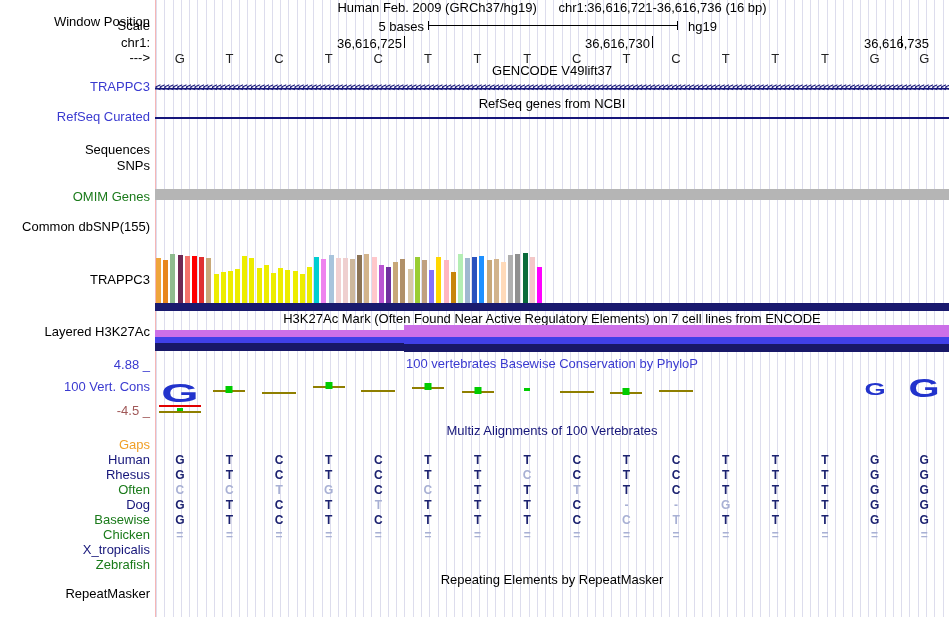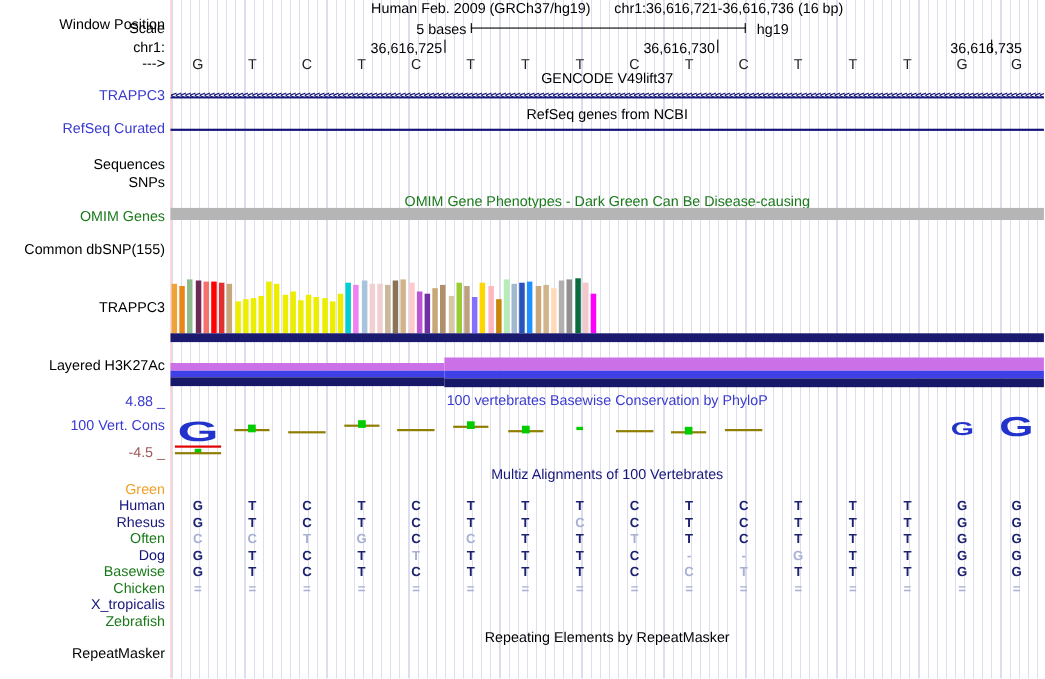--- a/index.html
+++ b/index.html
@@ -110,21 +110,20 @@
   <div class="ll blue" style="top:80px">TRAPPC3</div>
   <div class="abs gencode-line" id="gencode-line">&lt;&lt;&lt;&lt;&lt;&lt;&lt;&lt;&lt;&lt;&lt;&lt;&lt;&lt;&lt;&lt;&lt;&lt;&lt;&lt;&lt;&lt;&lt;&lt;&lt;&lt;&lt;&lt;&lt;&lt;&lt;&lt;&lt;&lt;&lt;&lt;&lt;&lt;&lt;&lt;&lt;&lt;&lt;&lt;&lt;&lt;&lt;&lt;&lt;&lt;&lt;&lt;&lt;&lt;&lt;&lt;&lt;&lt;&lt;&lt;&lt;&lt;&lt;&lt;&lt;&lt;&lt;&lt;&lt;&lt;&lt;&lt;&lt;&lt;&lt;&lt;&lt;&lt;&lt;&lt;&lt;&lt;&lt;&lt;&lt;&lt;&lt;&lt;&lt;&lt;&lt;&lt;&lt;&lt;&lt;&lt;&lt;&lt;&lt;&lt;&lt;&lt;&lt;&lt;&lt;&lt;&lt;&lt;&lt;&lt;&lt;&lt;&lt;&lt;&lt;&lt;&lt;&lt;&lt;&lt;&lt;&lt;&lt;&lt;&lt;&lt;&lt;&lt;&lt;&lt;&lt;&lt;&lt;&lt;&lt;&lt;&lt;&lt;&lt;&lt;&lt;&lt;&lt;&lt;&lt;&lt;&lt;&lt;&lt;&lt;&lt;&lt;&lt;&lt;&lt;&lt;&lt;&lt;&lt;&lt;&lt;&lt;&lt;&lt;&lt;&lt;&lt;&lt;&lt;&lt;&lt;&lt;&lt;&lt;&lt;&lt;&lt;&lt;&lt;&lt;&lt;&lt;&lt;&lt;&lt;&lt;&lt;&lt;&lt;&lt;&lt;&lt;&lt;&lt;&lt;&lt;&lt;&lt;&lt;&lt;&lt;&lt;&lt;&lt;&lt;&lt;&lt;&lt;&lt;&lt;&lt;&lt;&lt;&lt;&lt;&lt;&lt;&lt;&lt;&lt;&lt;&lt;&lt;&lt;&lt;&lt;&lt;&lt;&lt;&lt;</div>
 
   <div class="abs ttl" style="top:97px">RefSeq genes from NCBI</div>
   <div class="ll blue" style="top:110px">RefSeq Curated</div>
   <div class="abs refseq-line"></div>
 
   <div class="ll" style="top:143px">Sequences</div>
   <div class="ll" style="top:159px">SNPs</div>
 
-  <div class="abs ttl green" style="top:176px">OMIM Gene Phenotypes - Dark Green Can Be Disease-causing</div>
   <div class="ll green" style="top:190px">OMIM Genes</div>
   <div class="abs omim-bar"></div>
 
   <div class="ll" style="top:220px">Common dbSNP(155)</div>
 
   <div class="ll" style="top:273px">TRAPPC3</div>
   <div class="abs gtex-bars" id="gtex-bars">
       <div class="bar" style="background: rgb(239, 164, 59); height: 45px;"></div>
       <div class="bar" style="background: rgb(232, 134, 28); height: 43px;"></div>
       <div class="bar" style="background: rgb(143, 188, 143); height: 49px;"></div>
@@ -175,20 +174,21 @@
       <div class="bar" style="background: rgb(210, 180, 140); height: 44px;"></div>
       <div class="bar" style="background: rgb(255, 218, 185); height: 41px;"></div>
       <div class="bar" style="background: rgb(176, 176, 176); height: 48px;"></div>
       <div class="bar" style="background: rgb(144, 144, 144); height: 49px;"></div>
       <div class="bar" style="background: rgb(10, 107, 60); height: 50px;"></div>
       <div class="bar" style="background: rgb(244, 200, 200); height: 46px;"></div>
       <div class="bar" style="background: rgb(255, 0, 255); height: 36px;"></div>
     </div>
   <div class="abs gtex-base"></div>
 
+  <div class="abs ttl" style="top:312px">H3K27Ac Mark (Often Found Near Active Regulatory Elements) on 7 cell lines from ENCODE</div>
   <div class="ll" style="top:325px">Layered H3K27Ac</div>
   <div class="h3k-seg" id="h3k-left" style="left:155px;top:330px;width:249px">
     <div style="height: 7px; background: rgb(204, 112, 232);"></div>
       <div style="height: 6px; background: rgb(64, 64, 232);"></div>
       <div style="height: 8px; background: rgb(24, 24, 104);"></div>
   </div>
   <div class="h3k-seg" id="h3k-right" style="left:404px;top:325px;width:545px">
     <div style="height: 12px; background: rgb(204, 112, 232);"></div>
       <div style="height: 7px; background: rgb(64, 64, 232);"></div>
       <div style="height: 8px; background: rgb(24, 24, 104);"></div>
@@ -217,21 +217,21 @@
       <div class="olive" style="top: 13px; width: 34px; left: 421.812px;"></div>
       <div class="olive" style="top: 14px; width: 32px; left: 471.438px;"></div>
       <div class="gsq" style="top: 10px; width: 7px; height: 7px; left: 471.438px;"></div>
       <div class="olive" style="top: 12px; width: 34px; left: 521.062px;"></div>
       <div class="cons-item consG" style="top: 3px; font-size: 17px; transform: translateX(-50%) scaleX(1.6); left: 719.562px;">G</div>
       <div class="cons-item consG" style="top: -2px; font-size: 25px; transform: translateX(-50%) scaleX(1.6); left: 769.188px;">G</div>
     </div>
 
   <div class="abs ttl navy" style="top:424px">Multiz Alignments of 100 Vertebrates</div>
   <div id="mz-labels">
-      <div class="ll orange" style="top: 438px;">Green</div>
+      <div class="ll orange" style="top: 438px;">Gaps</div>
       <div class="ll navy" style="top: 453px;">Human</div>
       <div class="ll navy" style="top: 468px;">Rhesus</div>
       <div class="ll green" style="top: 483px;">Often</div>
       <div class="ll navy" style="top: 498px;">Dog</div>
       <div class="ll green" style="top: 513px;">Basewise</div>
       <div class="ll green" style="top: 528px;">Chicken</div>
       <div class="ll navy" style="top: 543px;">X_tropicalis</div>
       <div class="ll green" style="top: 558px;">Zebrafish</div>
     </div>
   <div id="mz-rows">

